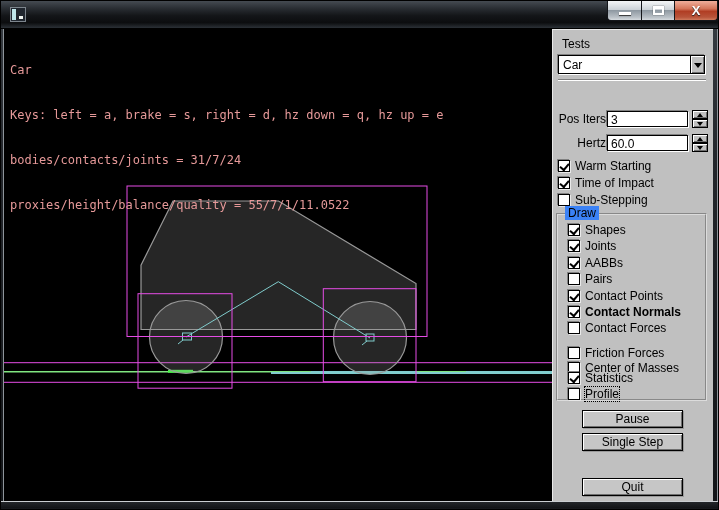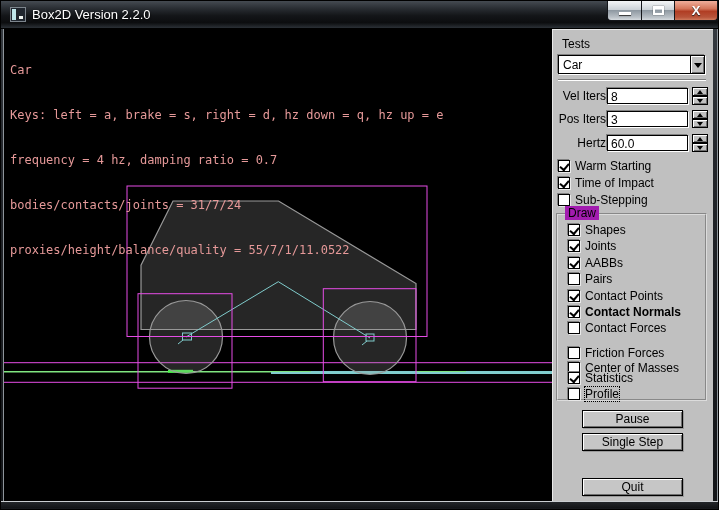--- a/index.html
+++ b/index.html
@@ -114,36 +114,35 @@
     content:""; position:absolute; left:1px; top:2px; width:7px; height:4px;
     border-left:2px solid #000; border-bottom:2px solid #000; transform:rotate(-50deg);
   }
   .check-label { position:absolute; left:17px; top:-1px; white-space:nowrap;text-align:center; }
   .check-label.focused { outline:1px dotted #000; }
 
   .groupbox {
     position:absolute; left:3px; top:183px; width:151px; height:188px;
     border:2px groove #dcdcdc;
   }
-  .groupbox-title { position:absolute; left:12px; top:176px; background:#a21caf; padding:0 3px; }
+  .groupbox-title { position:absolute; left:12px; top:176px; background:#3b82f6; padding:0 3px; }
 
   .glui-btn {
     position:absolute; left:29px; width:101px; height:18px; background:#c6c6c6;
     border:1px solid #000; box-shadow:inset 1px 1px 0 #fff, inset -1px -1px 0 #6e6e6e, 1px 1px 0 #9a9a9a;
     text-align:center; font-size:12px; padding-top:1px; cursor:pointer;
   }
 </style>
 </head>
 <body>
 
 <div class="window">
 
   <div class="titlebar">
     <div class="app-icon"></div>
-    <div class="title-text">Box2D Version 2.2.0</div>
     <div class="caption-buttons">
       <div class="cap-btn min">
           <div class="glyph-min"></div>
         </div>
       <div class="cap-btn max">
           <div class="glyph-max"></div>
         </div>
       <div class="cap-btn close">
           <div class="glyph-close">X</div>
         </div>
@@ -178,50 +177,37 @@
       <line x1="363" y1="312" x2="358" y2="316" stroke="var(--joint)" stroke-width="1"></line>
 
       <rect x="123" y="157" width="300" height="150.5" fill="none" stroke="var(--aabb)" stroke-width="1"></rect>
       <rect x="134" y="264.7" width="94" height="94.5" fill="none" stroke="var(--aabb)" stroke-width="1"></rect>
       <rect x="319.3" y="259.7" width="92.7" height="93" fill="none" stroke="var(--aabb)" stroke-width="1"></rect>
     </svg>
 
     <div class="stats" style="color: rgb(230, 153, 153);">
       <div>Car</div>
       <div>Keys: left = a, brake = s, right = d, hz down = q, hz up = e</div>
-      <div>frequency = 4 hz, damping ratio = 0.7</div>
       <div>bodies/contacts/joints = 31/7/24</div>
       <div>proxies/height/balance/quality = 55/7/1/11.0522</div>
     </div>
   </div>
 
   <div class="panel">
 
     <div class="panel-label" style="left:9px; top:7px;">Tests</div>
     <div class="listbox">
       <div class="listbox-value">Car</div>
       <div class="listbox-arrow-btn">
         <div class="arrow-down"></div>
       </div>
     </div>
 
     <div class="separator"></div>
 
-    <div class="spin-row" style="top:58px;">
-      <div class="spin-label">Vel Iters</div>
-      <div class="spin-field">8</div>
-      <div class="spinner">
-        <div class="spin-btn up">
-            <div class="tri-up"></div>
-          </div>
-        <div class="spin-btn down">
-            <div class="tri-dn"></div>
-          </div>
-      </div>
-    </div>
 
     <div class="spin-row" style="top:81px;">
       <div class="spin-label">Pos Iters</div>
       <div class="spin-field">3</div>
       <div class="spinner">
         <div class="spin-btn up">
             <div class="tri-up"></div>
           </div>
         <div class="spin-btn down">
             <div class="tri-dn"></div>

